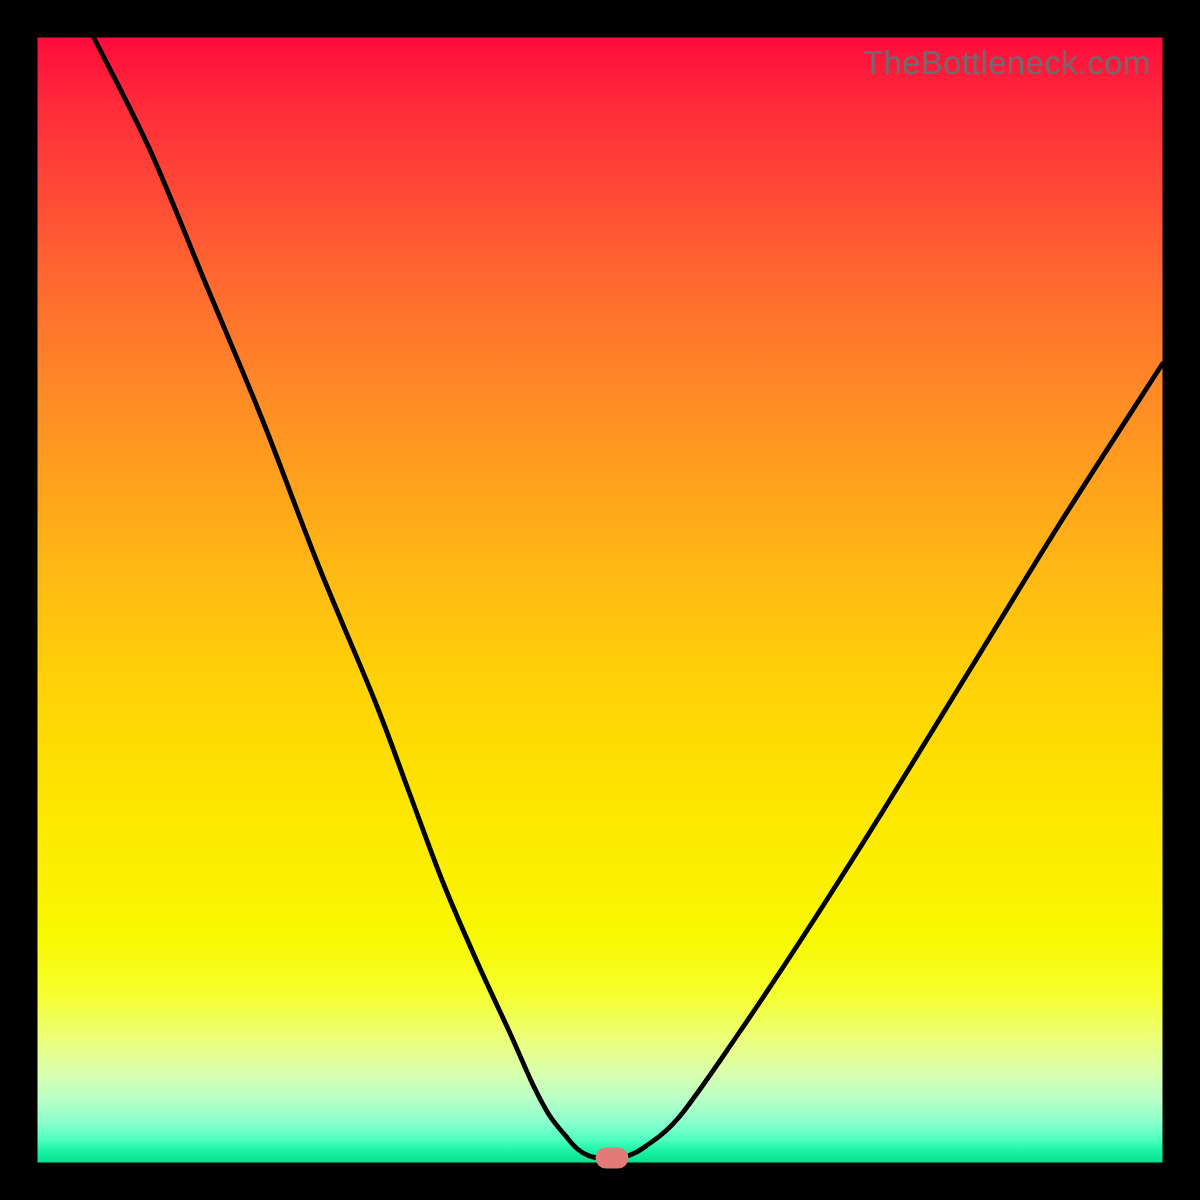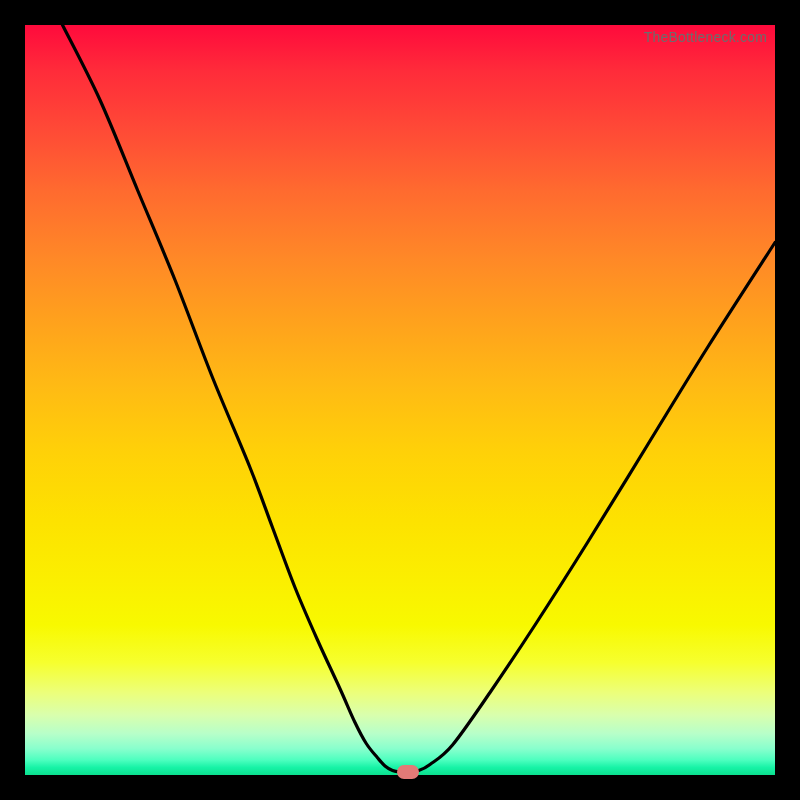--- a/index.html
+++ b/index.html
@@ -44,21 +44,21 @@
       #4dffbf 98%,
       #17f3a6 99%,
       #0be08f 100%
     );
   }
   .watermark {
     position: absolute;
     top: 4px;
     right: 8px;
     color: #6d6d6d;
-    font-size: 14px;
+    font-size: 22px;
     letter-spacing: 0.2px;
     font-weight: 400;
     user-select: none;
   }
   svg.curve {
     position: absolute;
     left: 0;
     top: 0;
     width: 750px;
     height: 750px;

